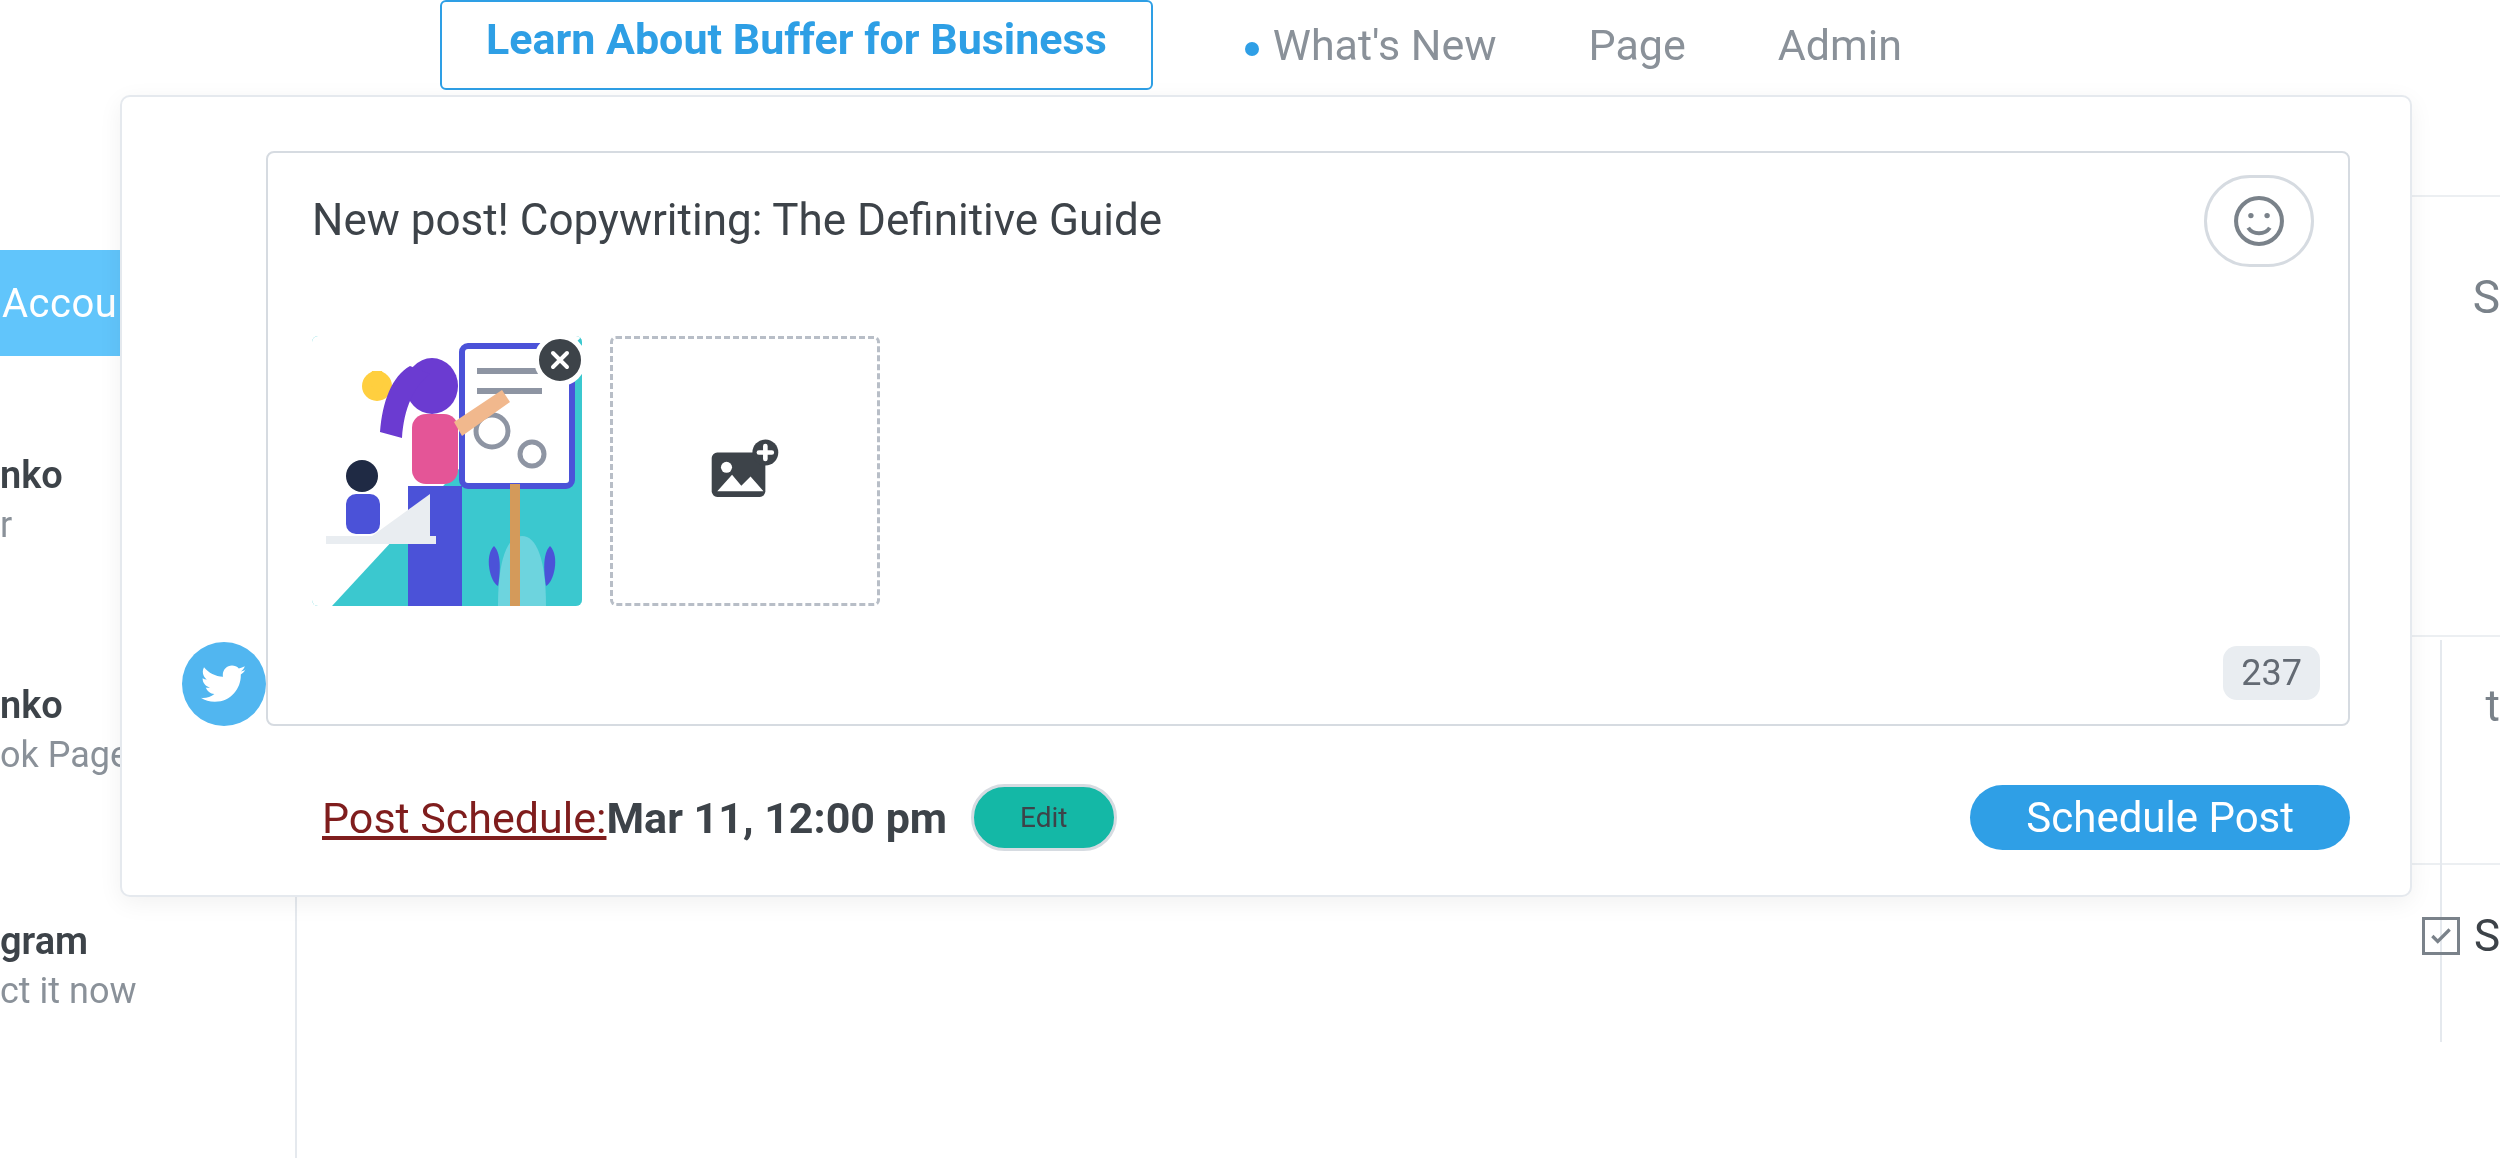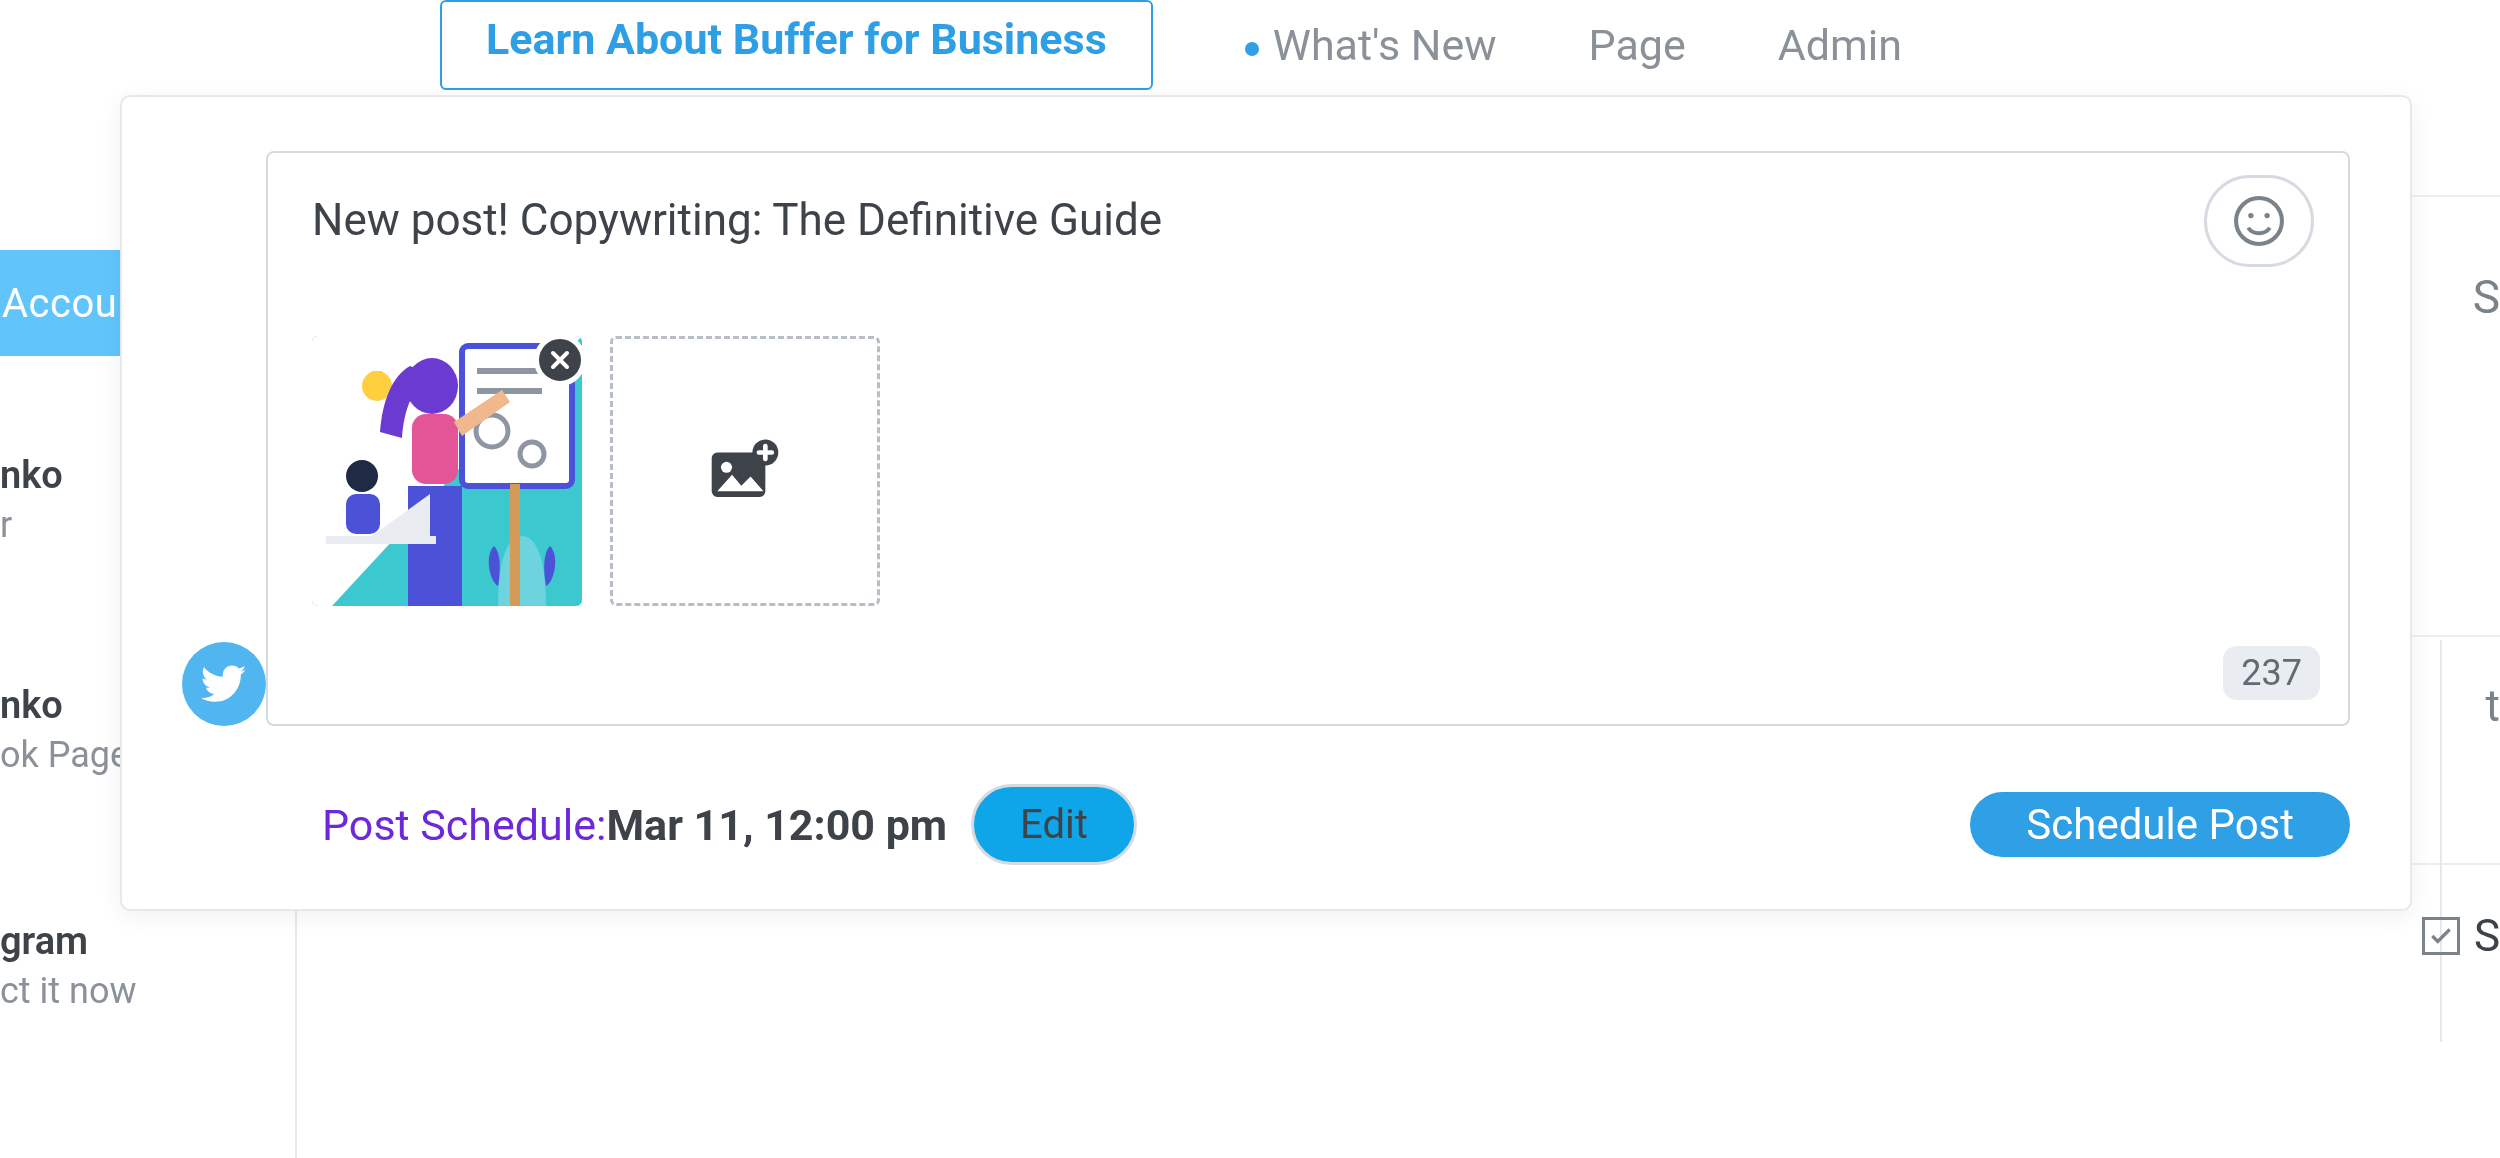--- a/index.html
+++ b/index.html
@@ -37,23 +37,23 @@
   .thumb { width:270px; height:270px; position:relative; }
   .thumb .img { width:100%; height:100%; border-radius:6px; overflow:hidden; position:relative; background:#3bc8cf; }
   .thumb .img svg { width:100%; height:100%; display:block; }
   .thumb .remove { position:absolute; top:-2px; right:-4px; width:52px; height:52px; border-radius:50%; background:#3d4349; display:flex; align-items:center; justify-content:center; cursor:pointer; border:5px solid #fff; }
   .thumb .remove svg { width:24px; height:24px; fill:#fff; }
   .addbox { width:270px; height:270px; border:3px dashed #b8bec7; border-radius:6px; display:flex; align-items:center; justify-content:center; cursor:pointer; }
   .addbox svg { width:74px; height:64px; fill:#3d4349; }
   .char-count { position:absolute; right:28px; bottom:24px; background:#e9edf1; color:#636a73; font-size:36px; padding:6px 18px; border-radius:14px; }
 
   .footer { display:flex; align-items:center; margin-top:58px; margin-left:140px; }
-  .sched-label { font-size:43px; color:#6d28d9; }
+  .sched-label { font-size:43px; color:#7f1d1d;text-decoration:underline; }
   .sched-date { font-size:43px; font-weight:700; color:#3d4349; }
-  .edit-btn { margin-left:24px; border:3px solid #d6dbe1; background:#0ea5e9; border-radius:48px; padding:14px 46px; font-size:40px; color:#3d4349; cursor:pointer; }
+  .edit-btn { margin-left:24px; border:3px solid #d6dbe1; background:#14b8a6; border-radius:48px; padding:14px 46px; font-size:28px; color:#3d4349; cursor:pointer; }
   .schedule-btn { margin-left:auto; background:#2f9fe6; color:#fff; font-size:42px; border:none; border-radius:48px; padding:8px 56px; cursor:pointer; }
 
   
   .bg-col-line { position:absolute; top:195px; bottom:0; width:2px; background:#e5e9ee; }
   .bg-col-a { left:295px; }
   .bg-col-b { left:570px; border-left:2px dashed #d6dbe1; background:transparent; top:1040px; width:0; bottom:0; }
   .bg-col-c { right:58px; width:2px; background:#e5e9ee; top:640px; bottom:116px; }
   .bg-row-line { position:absolute; left:295px; right:0; height:2px; background:#eceff2; }
 </style>
 </head>

